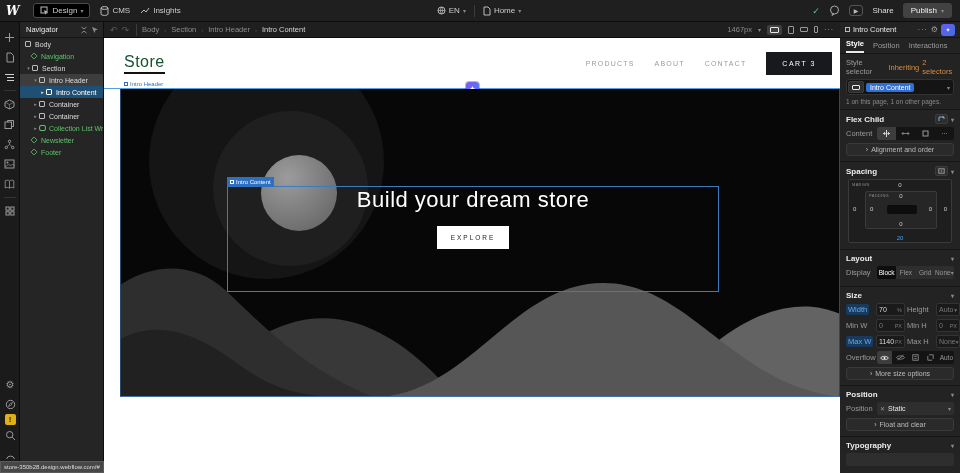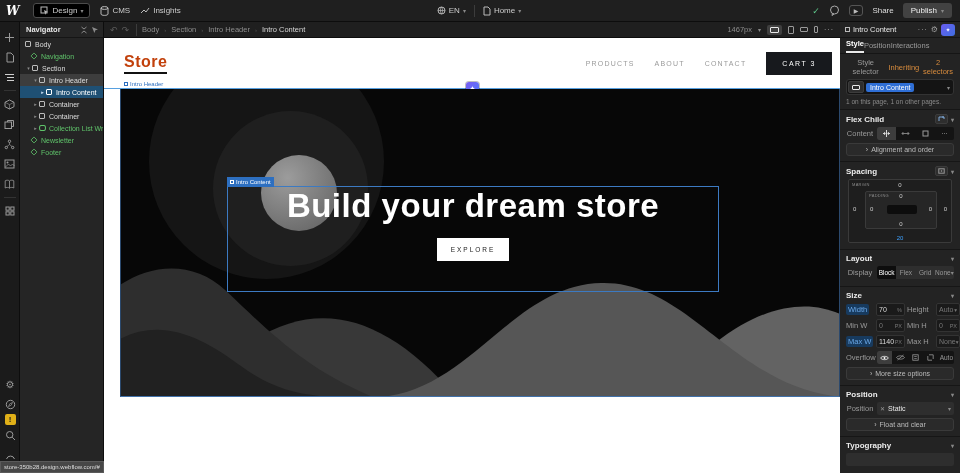--- a/index.html
+++ b/index.html
@@ -30,21 +30,21 @@
   
   .rail { width:20px; background:#1b1b1b; border-right:1px solid #0d0d0d; display:flex; flex-direction:column; align-items:center; padding-top:5px; position:relative; }
   .rail .icon { width:16px; height:16px; margin:2px 0; }
   .rail hr { width:12px; border:none; border-top:1px solid #333; margin:3px 0; }
   .rail-bottom { position:absolute; bottom:8px; left:0; width:20px; display:flex; flex-direction:column; align-items:center; }
   .warn-badge { width:11px; height:11px; background:#e0b018; border-radius:2px; color:#1b1b1b; font-size:8px; font-weight:bold; display:flex; align-items:center; justify-content:center; }
 
   
   .nav-panel { width:84px; background:#252525; border-right:1px solid #0d0d0d; font-size:7px; }
   .nav-head { height:16px; display:flex; align-items:center; padding:0 4px 0 6px; border-bottom:1px solid #151515; }
-  .nav-title { font-weight:bold; font-size:7.5px; color:#e8e8e8; flex:1; }
+  .nav-title { font-weight:normal; font-size:7.5px; color:#e8e8e8; flex:1; }
   .nav-item { height:12px; display:flex; align-items:center; color:#ddd; white-space:nowrap; overflow:hidden; }
   .nav-item .caret { width:7px; color:#8a8a8a; font-size:5px; text-align:center; flex:0 0 auto; }
   .ni-ico { width:7px; height:7px; margin-right:3px; flex:0 0 auto; }
   .ni-div { border:1px solid #bbb; width:6px; height:6px; border-radius:1px; }
   .ni-comp { width:6px; height:6px; border:1px solid #5fc36a; transform:rotate(45deg) scale(.85); border-radius:1px; }
   .ni-coll { width:7px; height:6px; border:1px solid #5fc36a; border-radius:2px/3px; }
   .green { color:#5fc36a; }
   .sel-row { background:#1f5074; color:#fff; }
   .hov-row { background:#3d3d3d; }
 
@@ -60,21 +60,21 @@
   .dev-desktop { width:9px; height:6px; border-color:#e8e8e8; }
   .dev-tablet { width:6px; height:8px; }
   .dev-land { width:8px; height:5px; }
   .dev-port { width:4px; height:7px; }
   .dots { color:#9a9a9a; font-size:7px; letter-spacing:1px; }
 
   .canvas-view { flex:1; background:#ffffff; position:relative; overflow:hidden; }
 
   
   .site-header { height:50px; display:flex; align-items:center; padding:0 8px 0 20px; background:#fff; }
-  .store-logo { font-size:16px; font-weight:bold; color:#c2410c; border-bottom:2px solid #111; padding-bottom:1px; letter-spacing:.5px; }
+  .store-logo { font-size:16px; font-weight:normal; color:#14532d; border-bottom:2px solid #111; padding-bottom:1px; letter-spacing:.5px; }
   .site-nav { margin-left:auto; display:flex; align-items:center; gap:20px; }
   .site-link { font-size:7px; letter-spacing:1.2px; color:#9a9a9a; }
   .cart-btn { background:#17191d; color:#fff; font-size:7px; letter-spacing:1.5px; padding:8px 16px; }
 
   
   .ih-line { position:relative; border-top:1px solid #57a0e0; height:0; }
   .ih-tag { position:absolute; left:20px; top:-8px; display:flex; align-items:center; gap:2px; color:#2d6fc0; font-size:6px; }
   .tag-sq { width:4px; height:4px; border:1px solid #2d6fc0; display:inline-block; }
   .add-handle { position:absolute; left:362px; top:-7px; width:13px; height:13px; border-radius:3px;
     background:linear-gradient(135deg,#7a5cf0,#4f7dff); color:#fff; font-size:7px; display:flex; align-items:center; justify-content:center; box-shadow:0 0 0 1px rgba(0,0,0,.25); }
@@ -83,42 +83,42 @@
   .hero { margin-left:16px; height:308px; background:#070707; position:relative; overflow:hidden;
     border-left:1px solid rgba(80,140,210,.5); border-right:1px solid rgba(80,140,210,.5); border-bottom:1px solid rgba(80,140,210,.8); }
   .circ { position:absolute; border-radius:50%; }
   .c1 { left:28px; top:-45px; width:235px; height:235px; background:#151515; }
   .c2 { left:92px; top:22px; width:155px; height:155px; background:#1f1f1f; }
   .c3 { left:140px; top:66px; width:76px; height:76px; background:radial-gradient(circle at 35% 30%,#9c9c9c,#5e5e5e); }
   .waves { position:absolute; left:-1px; bottom:-1px; width:722px; height:140px; }
   .sel-box { position:absolute; left:106px; top:97px; width:492px; height:106px; border:1px solid #3c7ac2; display:flex; flex-direction:column; align-items:center; }
   .ic-tag { position:absolute; top:-10px; left:-1px; background:#2d6fc0; color:#fff; font-size:6px; height:10px; display:flex; align-items:center; gap:2px; padding:0 3px; }
   .ic-tag .tag-sq { border-color:#fff; }
-  .hero-title { color:#fff; font-size:33px; font-weight:700; letter-spacing:.5px; margin-top:0; white-space:nowrap; }
+  .hero-title { color:#fff; font-size:22px; font-weight:400; letter-spacing:.5px; margin-top:0; white-space:nowrap; }
   .hero-sub { color:#c9c9c9; font-size:11px; letter-spacing:.4px; margin-top:11px; }
   .explore-btn { margin-top:13px; background:#fff; color:#222; font-size:6.5px; letter-spacing:2px; padding:8px 14px; }
 
   .next-section { height:77px; background:#fff; overflow:hidden; }
   .next-heading { margin:42px 0 0 81px; font-size:30px; font-weight:500; color:#1b2733; }
 
   
   .status-url { position:absolute; left:0; bottom:0; background:#474747; border:1px solid #5a5a5a; color:#ddd; font-size:6px; padding:2px 3px; white-space:nowrap; z-index:50; }
 
   
   .right-panel { width:120px; background:#232323; font-size:7.5px; color:#9a9a9a; overflow:hidden; }
   .rp-head { height:16px; display:flex; align-items:center; gap:3px; padding:0 5px; border-bottom:1px solid #151515; }
   .rp-el-name { color:#e8e8e8; font-size:7.5px; flex:1; white-space:nowrap; overflow:hidden; }
   .ai-chip { width:14px; height:12px; border-radius:3px; background:linear-gradient(135deg,#6a5cf0,#3f6fe0); color:#fff; font-size:6px; display:flex; align-items:center; justify-content:center; }
-  .rp-tabs { height:16px; display:flex; align-items:flex-end; padding:0 6px; border-bottom:1px solid #151515; }
+  .rp-tabs { height:16px; display:flex; align-items:flex-end; gap:9px; padding:0 6px; border-bottom:1px solid #151515; }
   .rp-tab { padding-bottom:3px; color:#9a9a9a; }
   .rp-tab.active { color:#fff; font-weight:bold; border-bottom:2px solid #e8e8e8; }
   .sec { border-bottom:1px solid #161616; padding:4px 6px; }
   .sec-head { display:flex; align-items:center; font-weight:bold; color:#ececec; font-size:8px; margin-bottom:3px; }
   .sec-head .chev { margin-left:auto; }
-  .row { display:flex; align-items:center; margin:3px 0; gap:3px;text-align:center; }
+  .row { display:flex; align-items:center; margin:3px 0; gap:3px; }
   .rlabel { width:28px; flex:0 0 auto; }
   .lbl-blue { background:#173a5e; color:#6aa8e8; border-radius:2px; padding:1px 2px; }
   .orange { color:#d78b3d; }
   .sel-wrap { display:flex; align-items:center; background:#141414; border:1px solid #333; border-radius:3px; height:16px; padding:1px; gap:2px; }
   .bp-btn { width:16px; height:12px; background:#2e2e2e; border:1px solid #3c3c3c; border-radius:2px; display:flex; align-items:center; justify-content:center; }
   .blue-pill { background:#2f6fd6; color:#fff; border-radius:2px; padding:1px 4px; font-size:7px; white-space:nowrap; }
   .note { font-size:6.5px; color:#8a8a8a; margin-top:3px; }
   .seg { flex:1; display:flex; background:#141414; border-radius:2px; overflow:hidden; height:13px; }
   .seg-cell { flex:1; display:flex; align-items:center; justify-content:center; color:#999; font-size:6.5px; }
   .seg-cell.active { background:#3d3d3d; color:#fff; }

